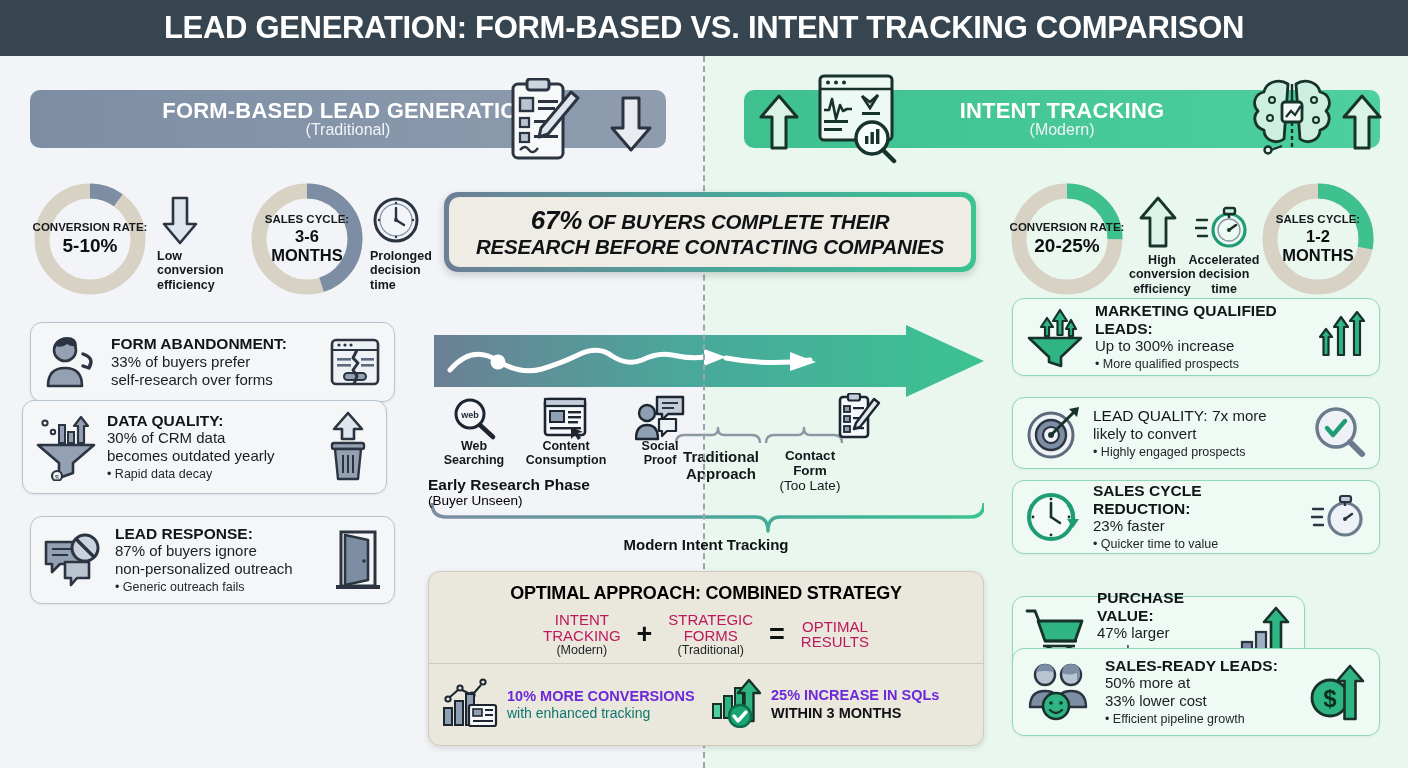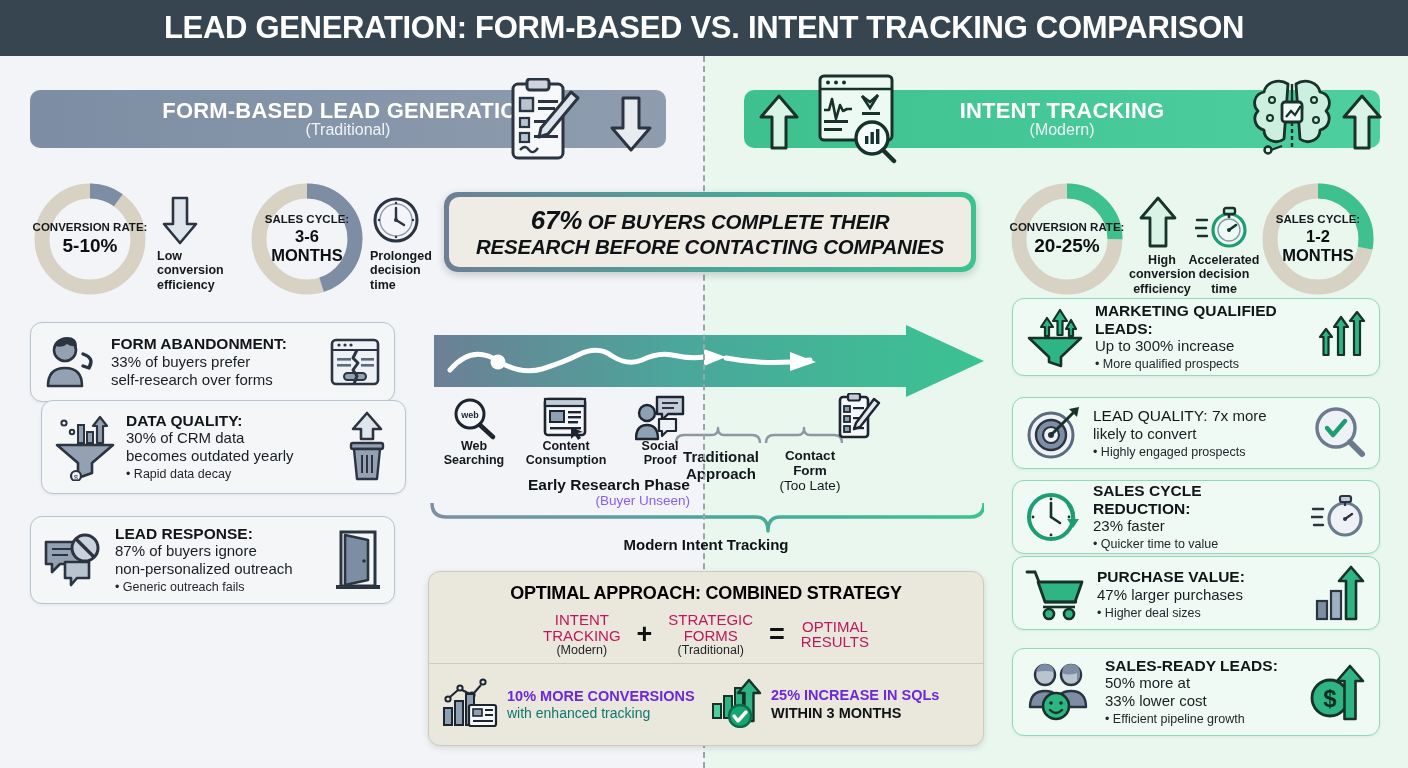--- a/index.html
+++ b/index.html
@@ -132,24 +132,24 @@
   .card-end { flex: 0 0 auto; display: flex; align-items: center; }
 
   
   .journey { position: absolute; left: 428px; top: 325px; width: 556px; height: 240px; z-index: 2; }
   .stage-ico { position: absolute; }
   .stage-cap {
     position: absolute; text-align: center; font-size: 12.5px;
     font-weight: bold; color: #14181c; line-height: 1.1;
   }
   .phase-cap {
-    position: absolute; text-align: right; line-height: 1.08;
+    position: absolute; text-align: left; line-height: 1.08;
   }
   .phase-cap .pc1 { display:block; font-size: 15.5px; font-weight: bold; color: #101316; }
-  .phase-cap .pc2 { display:block; font-size: 13.5px; color: #8b5cf6; }
+  .phase-cap .pc2 { display:block; font-size: 13.5px; color: #000000; }
   .modern-cap {
     position: absolute; left: 428px; top: 536px; width: 556px;
     text-align: center; font-size: 15px; font-weight: bold; color: #111417; z-index: 3;
   }
 
   
   .optimal {
     position: absolute; left: 428px; top: 571px; width: 556px; height: 175px;
     background: #eae7dd; border: 1.4px solid #cfcabb; border-radius: 12px; z-index: 4;
     box-shadow: 0 2px 6px rgba(0,0,0,.12);
@@ -413,21 +413,21 @@
         <rect x="9" y="21" width="14" height="2.6" fill="#5b6b7d"></rect>
           <rect x="9" y="27" width="14" height="2.6" fill="#5b6b7d"></rect>
         <rect x="33" y="21" width="13" height="2.6" fill="#5b6b7d"></rect>
           <rect x="33" y="27" width="13" height="2.6" fill="#5b6b7d"></rect>
         <rect x="16" y="36" width="22" height="7" rx="3.5" fill="#93a1b3" stroke="#2b3440" stroke-width="2"></rect>
         <path d="M29 13 l-4 8 5 5 -5 7 4 6 -3 8" fill="none" stroke="#2b3440" stroke-width="3" stroke-linejoin="round"></path>
       </svg>
     </div>
   </div>
 
-  <div class="card card-left" style="left:41px;top:400px;width:365px;height:94px;">
+  <div class="card card-left" style="left:22px;top:400px;width:365px;height:94px;">
     <div class="card-ico">
       <svg width="62" height="68" viewBox="0 0 62 68">
         <circle cx="10" cy="10" r="2.6" fill="none" stroke="#2b3440" stroke-width="2"></circle>
         <circle cx="18" cy="19" r="2.2" fill="none" stroke="#2b3440" stroke-width="2"></circle>
         <rect x="24" y="12" width="6" height="18" fill="#93a1b3" stroke="#2b3440" stroke-width="2"></rect>
         <rect x="33" y="19" width="6" height="11" fill="#93a1b3" stroke="#2b3440" stroke-width="2"></rect>
         <path d="M46 4 l7 9 h-4 v17 h-6 V13 h-4z" fill="#93a1b3" stroke="#2b3440" stroke-width="2.2" stroke-linejoin="round"></path>
         <path d="M3 32 h56 l-21 18 v10 l-14 5 V50z" fill="#93a1b3" stroke="#2b3440" stroke-width="2.6" stroke-linejoin="round"></path>
         <circle cx="22" cy="63" r="5" fill="#eef1f5" stroke="#2b3440" stroke-width="2.2"></circle>
         <text x="22" y="66.5" font-size="7" text-anchor="middle" fill="#2b3440" font-family="Liberation Sans, sans-serif">$</text>
@@ -552,21 +552,21 @@
         <line x1="3" y1="32" x2="12" y2="32" stroke="#2b3440" stroke-width="2.4" stroke-linecap="round"></line>
         <circle cx="34" cy="26" r="16" fill="#eef2f6" stroke="#6b7a8c" stroke-width="3.2"></circle>
         <rect x="29" y="3" width="11" height="6" rx="2" fill="#c3ccd8" stroke="#2b3440" stroke-width="2.2"></rect>
         <line x1="34" y1="9" x2="34" y2="13" stroke="#2b3440" stroke-width="2.4"></line>
         <line x1="34" y1="26" x2="41" y2="21" stroke="#2b3440" stroke-width="2.4" stroke-linecap="round"></line>
         <circle cx="34" cy="26" r="2" fill="#2b3440"></circle>
       </svg>
     </div>
   </div>
 
-  <div class="card card-right" style="left:1012px;top:556px;width:368px;height:74px;align-items:flex-end;">
+  <div class="card card-right" style="left:1012px;top:596px;width:293px;height:74px;">
     <div class="card-ico">
       <svg width="62" height="54" viewBox="0 0 62 54">
         <path d="M2 5 h8 l4 10" fill="none" stroke="#16322a" stroke-width="2.8" stroke-linecap="round"></path>
         <path d="M13 15 h44 l-7 20 H20z" fill="#2fb484" stroke="#16322a" stroke-width="2.8" stroke-linejoin="round"></path>
         <line x1="20" y1="35" x2="52" y2="35" stroke="#16322a" stroke-width="2.6"></line>
         <line x1="18" y1="40" x2="50" y2="40" stroke="#16322a" stroke-width="2.6"></line>
         <circle cx="24" cy="47" r="5" fill="#2fb484" stroke="#16322a" stroke-width="2.6"></circle>
         <circle cx="44" cy="47" r="5" fill="#2fb484" stroke="#16322a" stroke-width="2.6"></circle>
       </svg>
     </div>

